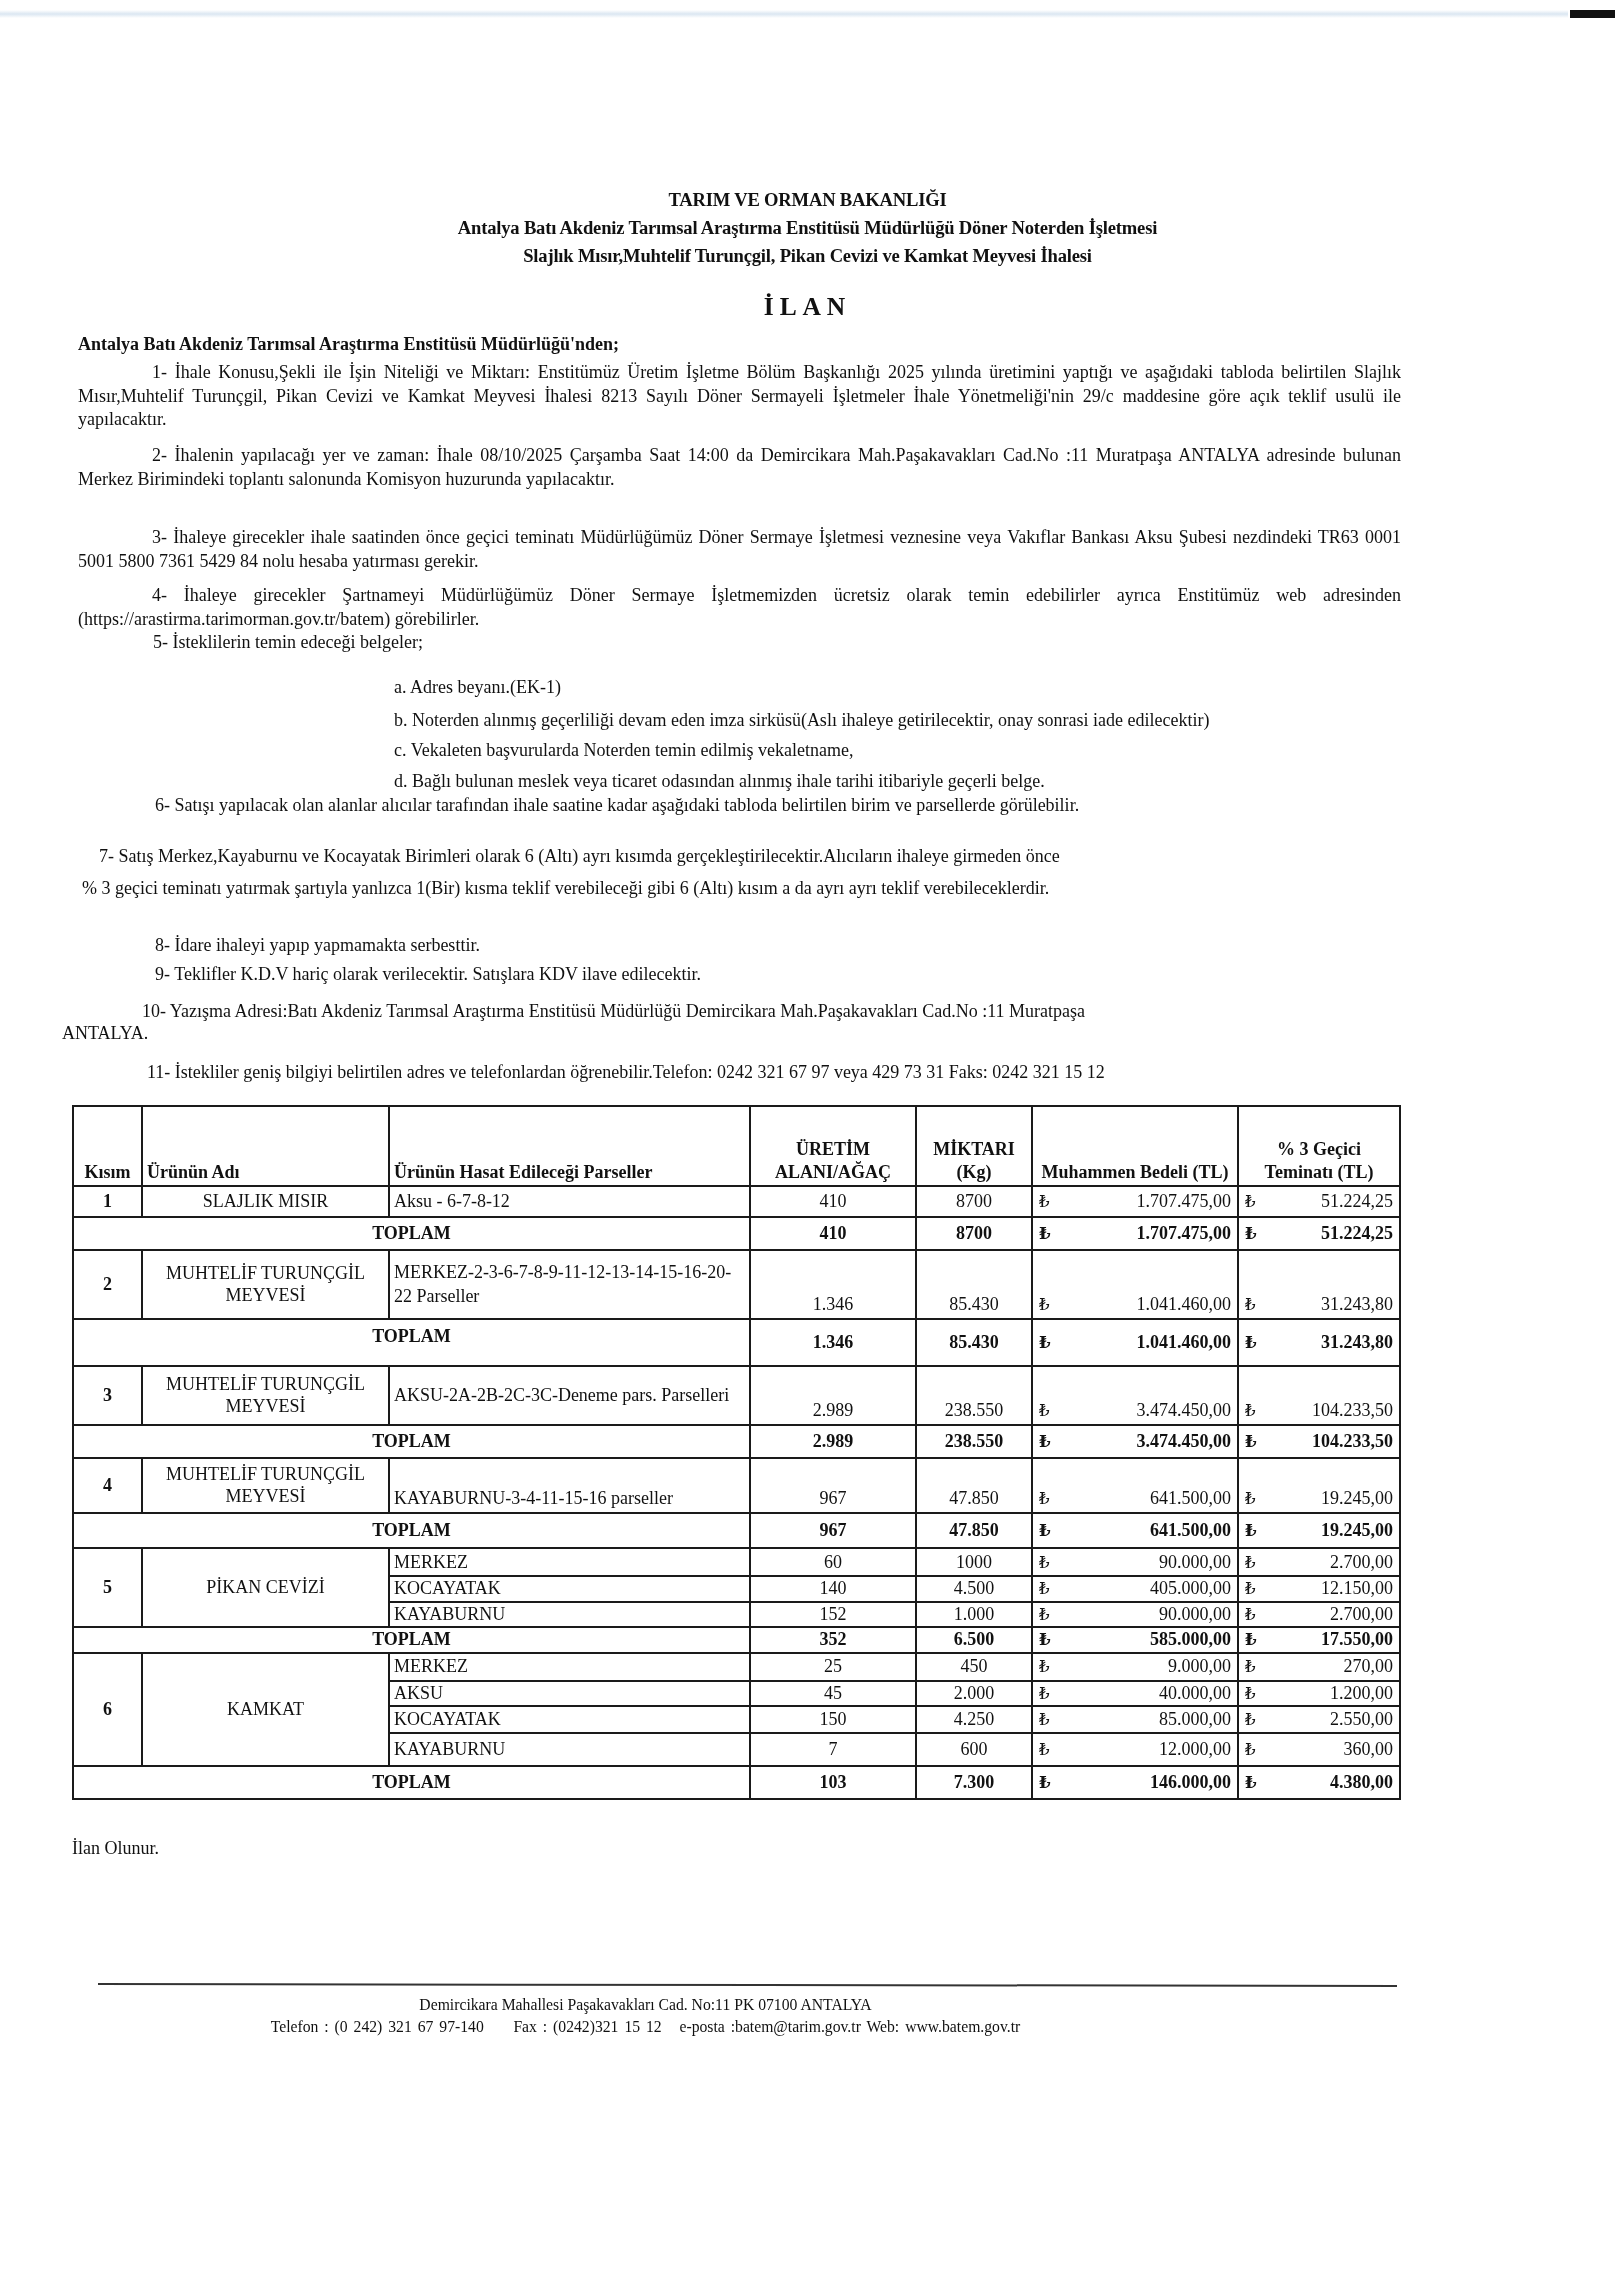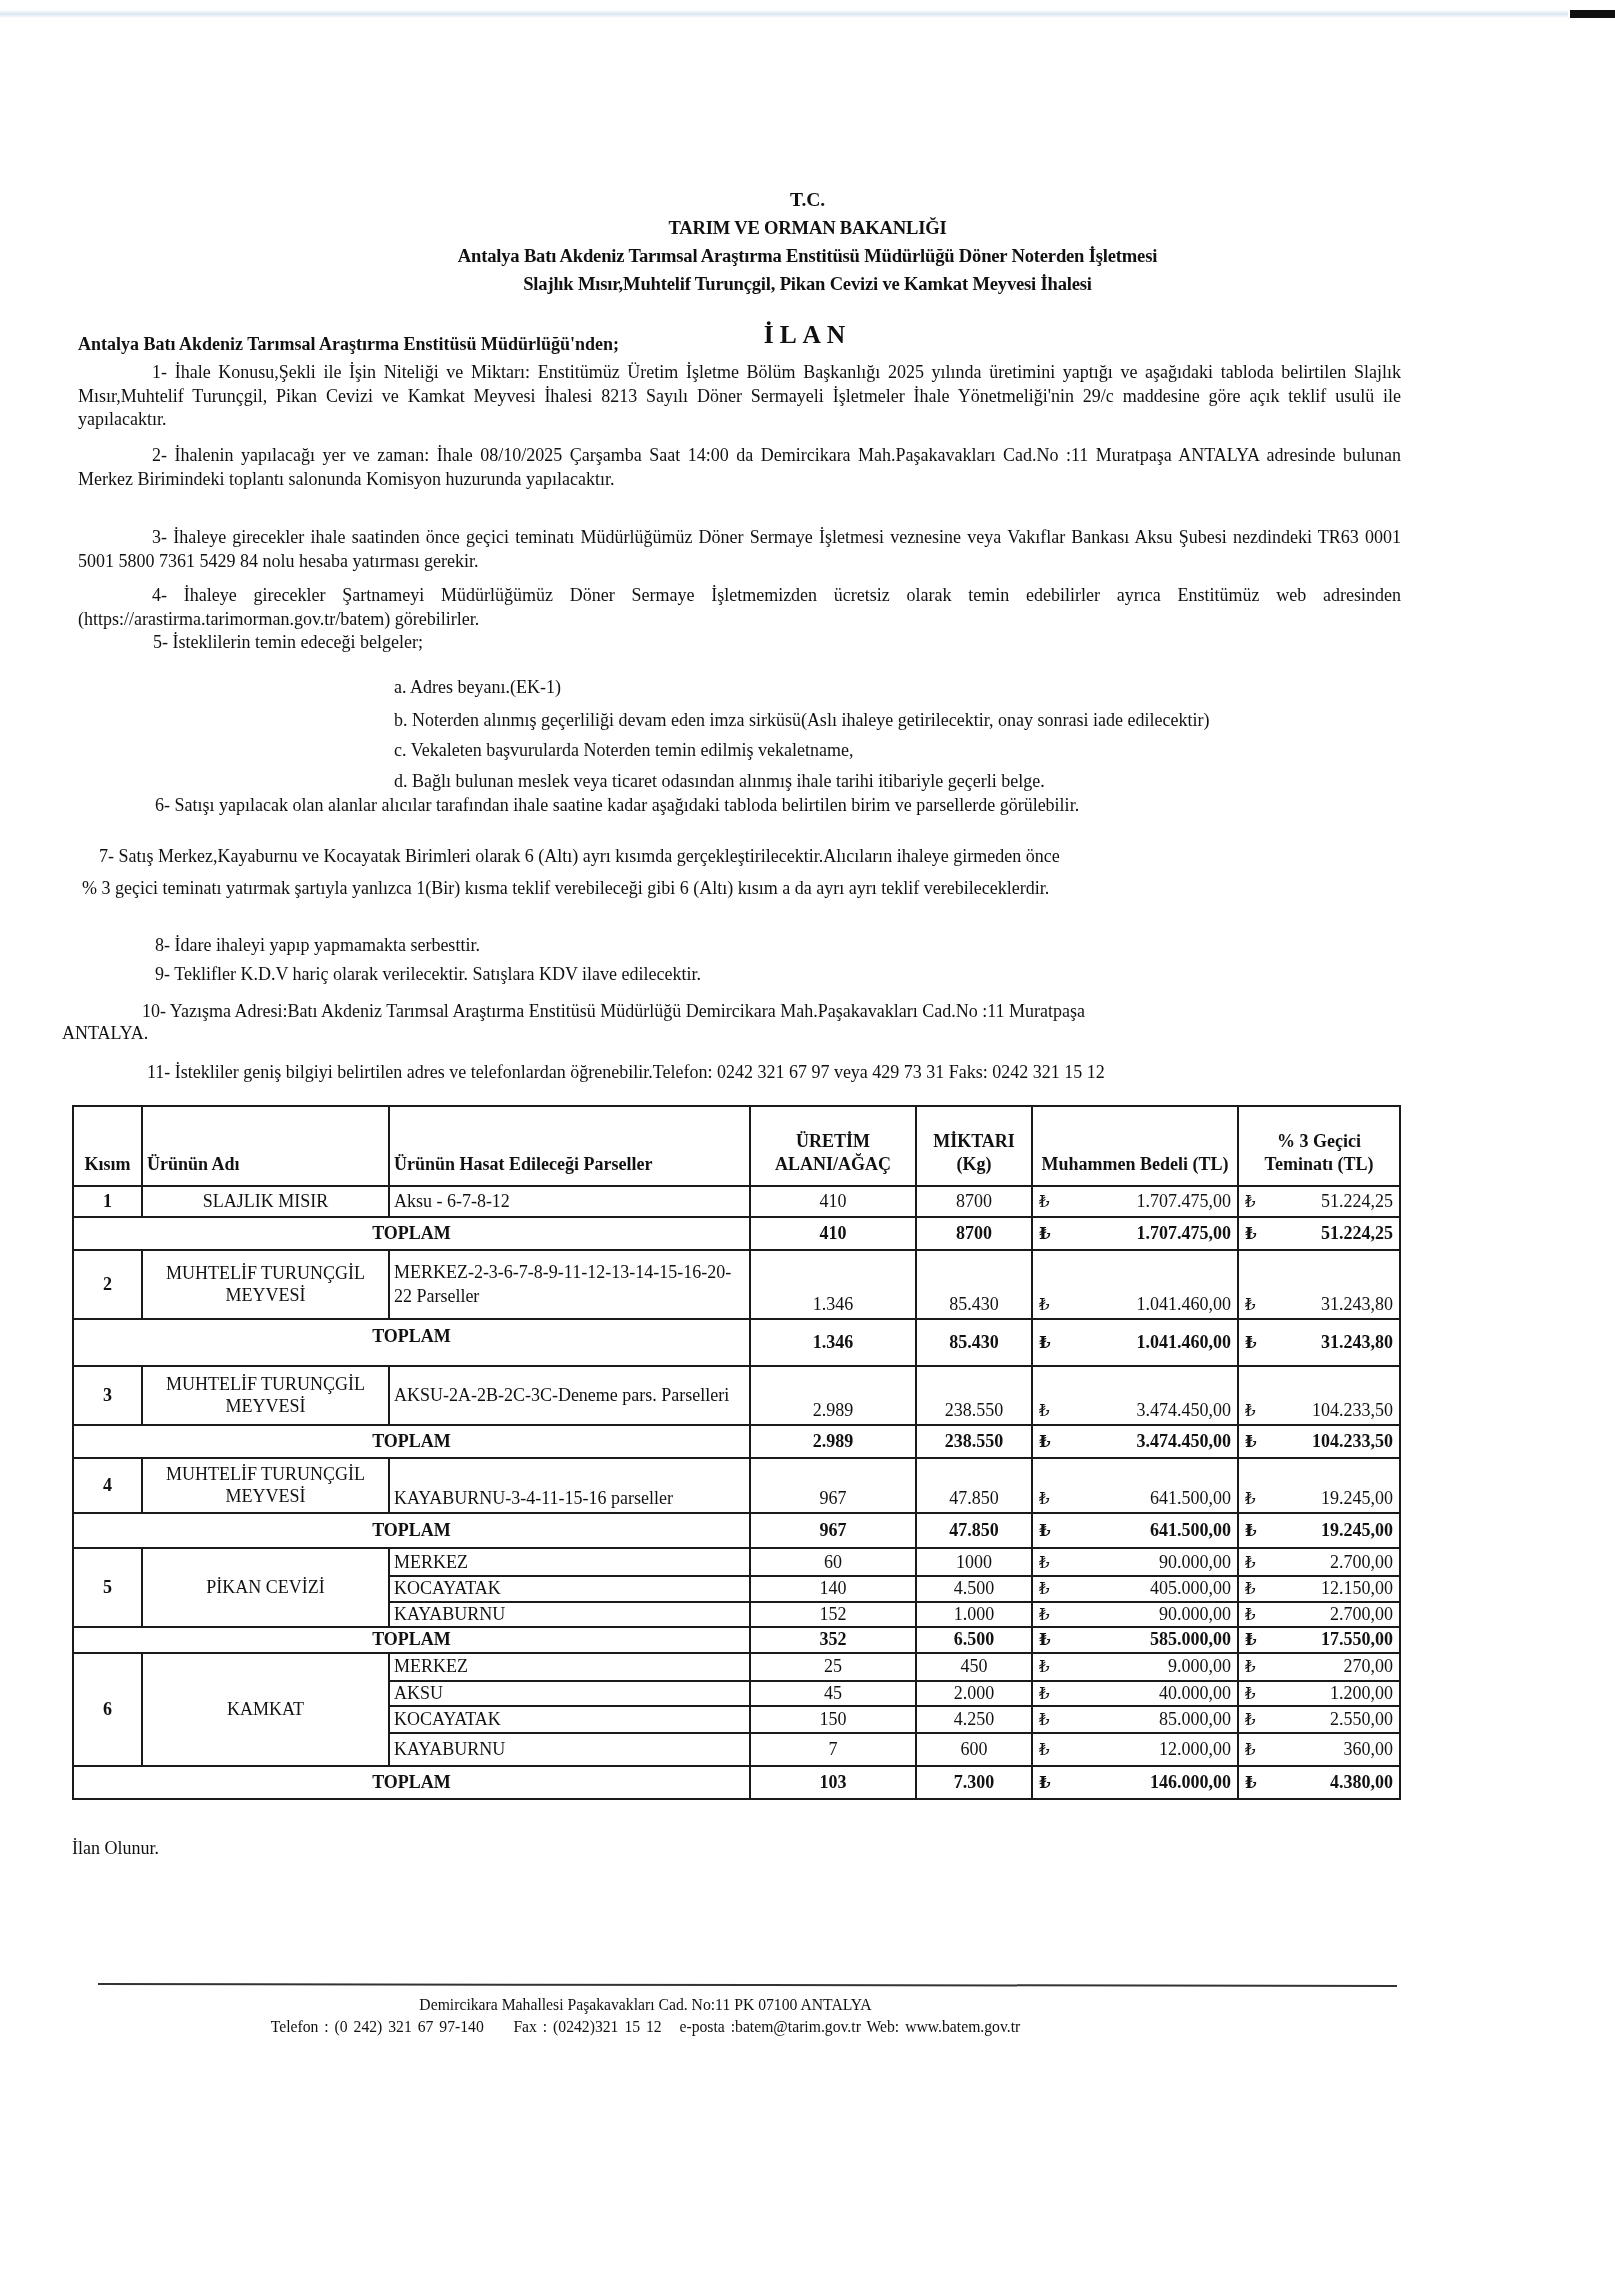--- a/index.html
+++ b/index.html
@@ -15,40 +15,39 @@
   .addressee { position: absolute; left: 78px; top: 334px; font-weight: bold; font-size: 18px; }
   .body-text { position: absolute; left: 78px; width: 1323px; font-size: 18px; line-height: 23.5px; text-align: justify; }
   .body-text .indent { display: inline-block; width: 74px; }
   .list-item { position: absolute; left: 394px; font-size: 18px; line-height: 23.5px; }
   .para { position: absolute; font-size: 18px; line-height: 23.5px; }
 
   table.ihale { position: absolute; left: 72px; top: 1105px; width: 1325px;
        border-collapse: collapse; font-size: 18px; table-layout: fixed; }
   table.ihale td, table.ihale th { border: 2px solid #1a1a1a; padding: 0 3.9px; vertical-align: middle; }
   table.ihale th { font-weight: bold; line-height: 22.5px; }
-  table.ihale th.bottom { vertical-align: bottom; padding-bottom: 10px; }
+  table.ihale th.bottom { vertical-align: bottom; padding-bottom: 2px; }
   .c { text-align: center; }
   .l { text-align: left; }
   .b { font-weight: bold; }
   .money { display: flex; justify-content: space-between; padding: 0 2px; }
   .lira { font-size: 16.7px; }
   .bottomalign { vertical-align: bottom !important; padding-bottom: 2.9px !important; }
   .ilan-olunur { position: absolute; left: 72px; top: 1838px; font-size: 18px; }
   .footer-line { position: absolute; left: 98px; top: 1984px; width: 1299px; height: 2px; background: #333; transform: rotate(0.08deg); }
   .footer { position: absolute; left: 0; top: 1994px; width: 1291px; text-align: center; font-size: 15.7px; line-height: 21.6px; }
   .footer .l2 { word-spacing: 2px; }
 </style>
 </head>
 <body>
 
 <div class="scanline-top"></div>
 <div class="corner-mark"></div>
 
 <div class="header">
-  <div class="line tc">T.C.</div>
   <div class="line">TARIM VE ORMAN BAKANLIĞI</div>
   <div class="line">Antalya Batı Akdeniz Tarımsal Araştırma Enstitüsü Müdürlüğü Döner Noterden İşletmesi</div>
   <div class="line">Slajlık Mısır,Muhtelif Turunçgil, Pikan Cevizi ve Kamkat Meyvesi İhalesi</div>
   <div class="ilan">İLAN</div>
 </div>
 
 <div class="addressee">Antalya Batı Akdeniz Tarımsal Araştırma Enstitüsü Müdürlüğü'nden;</div>
 
 <div class="body-text" style="top:361px;"><span class="indent"></span><span>1- İhale Konusu,Şekli ile İşin Niteliği ve Miktarı: Enstitümüz Üretim İşletme Bölüm Başkanlığı 2025 yılında üretimini yaptığı ve aşağıdaki tabloda belirtilen Slajlık Mısır,Muhtelif Turunçgil, Pikan Cevizi ve Kamkat Meyvesi İhalesi 8213 Sayılı Döner Sermayeli İşletmeler İhale Yönetmeliği'nin 29/c maddesine göre açık teklif usulü ile yapılacaktır.</span></div>
 

